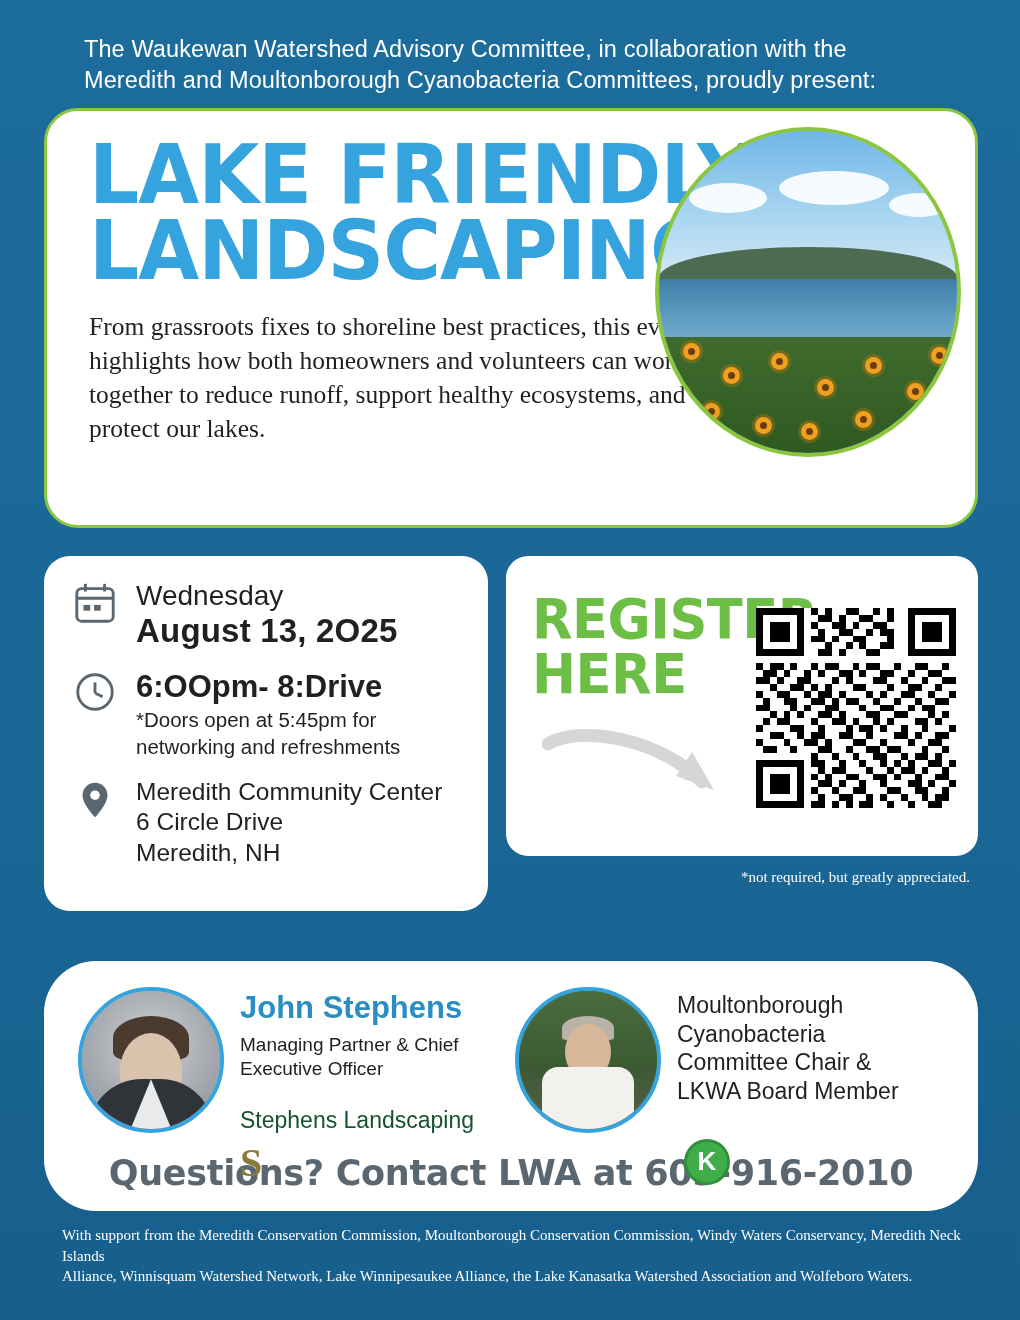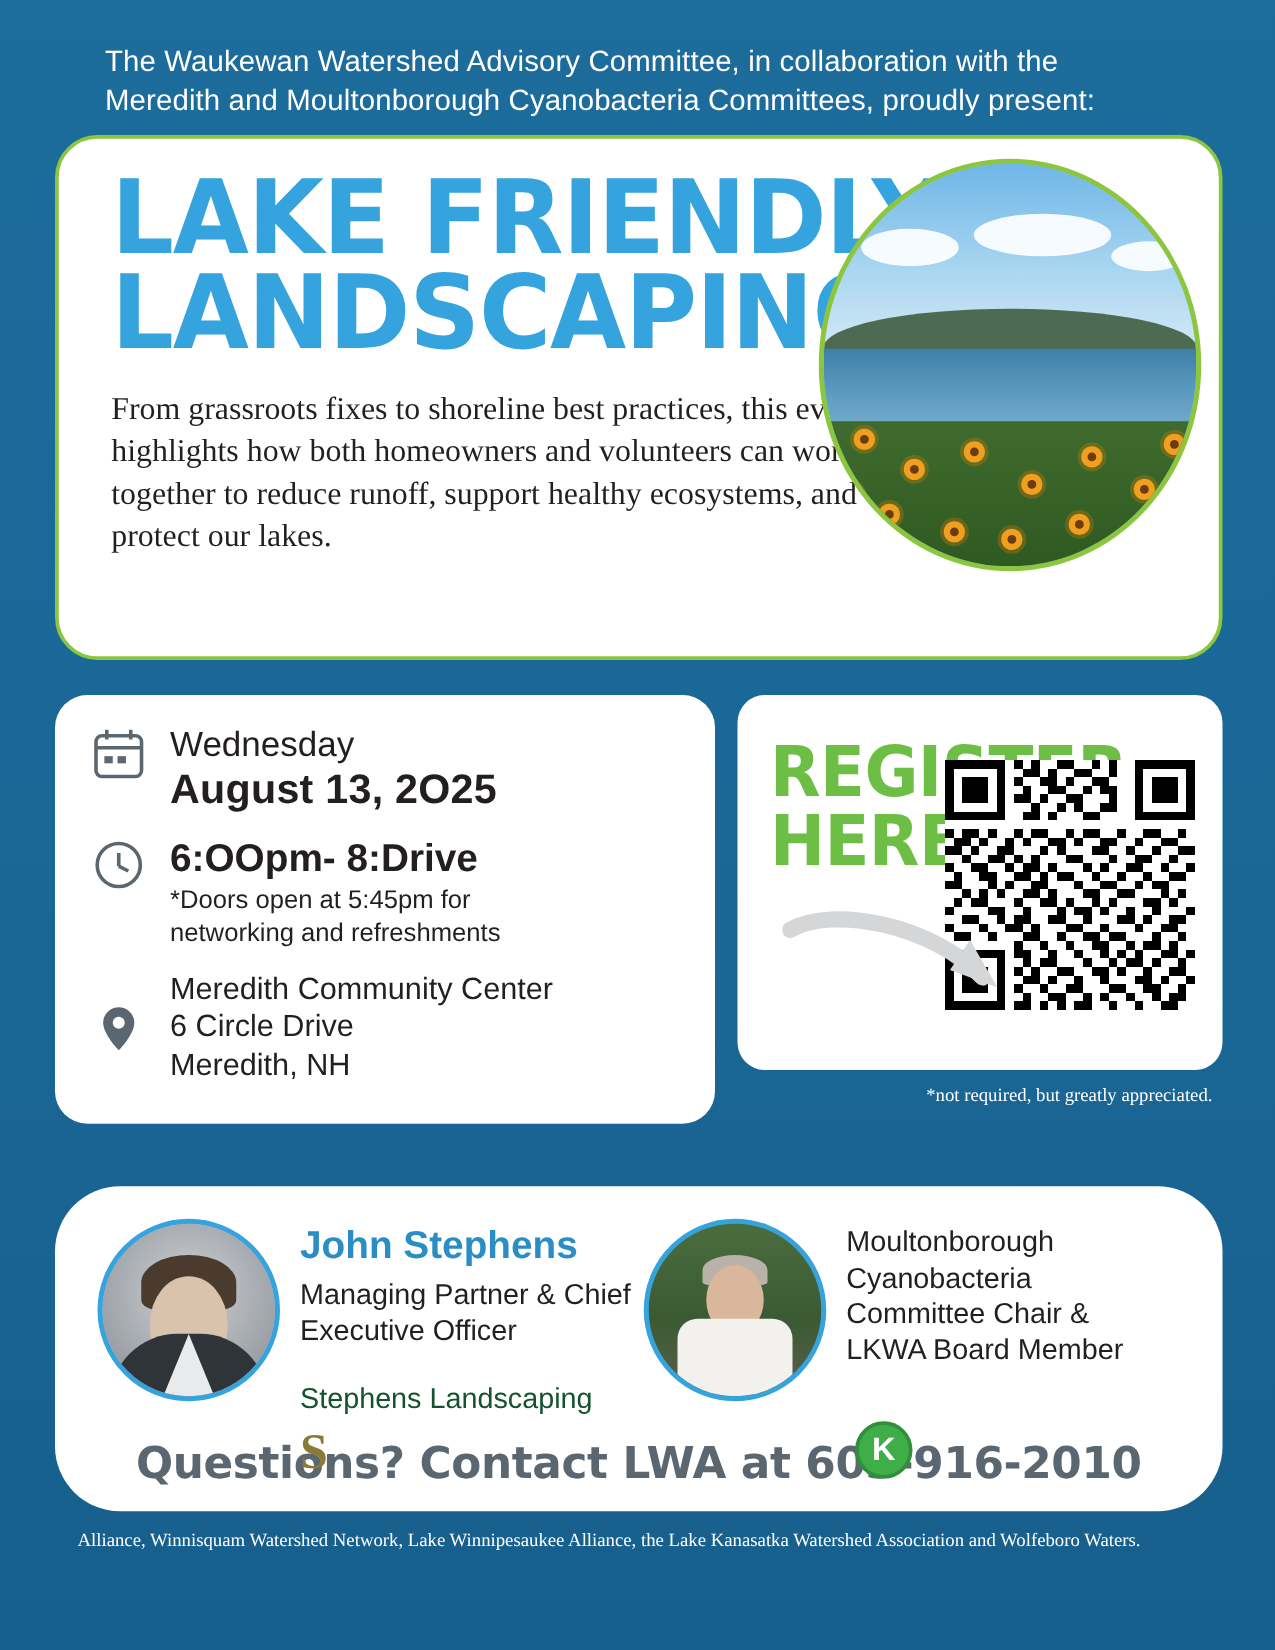--- a/index.html
+++ b/index.html
@@ -97,27 +97,27 @@
   }
 
   
   .mid {
     display: flex;
     gap: 18px;
     margin: 28px 20px 0 22px;
     align-items: flex-start;
   }
   .details {
-    width: 528px;
+    width: 444px;
     background:#fff;
     border-radius: 26px;
     padding: 24px 24px 26px 28px;
   }
   .drow { display:flex; gap:18px; align-items:flex-start; margin-bottom: 18px; }
-  .drow:last-child { margin-bottom: 4px; align-items: center; }
+  .drow:last-child { margin-bottom: 16px; }
   .icon { flex: 0 0 46px; height:46px; color:#5b6770; }
   .dtext { color:#231f20; }
   .d-day { font-size: 28px; line-height:1.12; }
   .d-date { font-size: 33px; font-weight:bold; letter-spacing:.2px; line-height:1.2; }
   .d-time { font-size: 31px; font-weight:bold; line-height:1.15; }
   .d-note { font-size: 20.5px; line-height:1.22; margin-top:2px; }
   .d-loc { font-size: 24.5px; line-height:1.26; }
 
   .register {
     flex: 1;
@@ -172,21 +172,21 @@
   .shirt { position:absolute; left:50%; bottom:-6px; transform:translateX(-50%); width:46px; height:56px; background:#e8eaec; clip-path: polygon(50% 0,100% 100%,0 100%); }
   .ph-bg2 { position:absolute; inset:0; background: linear-gradient(180deg,#4a6d3e 0%, #3b5a33 55%, #5b5f4b 100%); }
   .face2 { position:absolute; left:50%; top:24%; transform:translateX(-50%); width:46px; height:56px; border-radius:50%; background:#d8b79a; }
   .hair2 { position:absolute; left:50%; top:18%; transform:translateX(-50%); width:52px; height:24px; border-radius:50% 50% 10% 10%; background:#b9b2a8; }
   .tshirt { position:absolute; left:50%; bottom:0; transform:translateX(-50%); width:92px; height:62px; border-radius:16px 16px 0 0; background:#f2f1ee; }
 
   .sp-info { padding-top: 4px; }
   .sp-name {
     font-size: 31px; font-weight:bold; color:#2a8ec4; line-height:1.1; margin-bottom:8px;
   }
-  .sp-role { font-size: 23px; line-height:1.24; color:#231f20; }
+  .sp-role { font-size: 19px; line-height:1.24; color:#231f20; }
   .sp-org { font-size: 23px; line-height:1.24; color:#14532d; margin-top: 26px; }
   .sp2 .sp-role { font-size: 23px; }
   .questions {
     text-align:center;
     margin-top: 18px;
     font-family:"DejaVu Sans", sans-serif;
     font-weight:bold;
     font-size: 35px;
     color:#5b6770;
     letter-spacing:-.3px;
@@ -570,16 +570,17 @@
       </div>
     </div>
 
     <div class="logo-badge logo-s">S</div>
     <div class="logo-badge logo-k">K</div>
 
     <div class="questions">Questions? Contact LWA at 603-916-2010</div>
   </div>
 
   <div class="footer">
+    <div>With support from the Meredith Conservation Commission, Moultonborough Conservation Commission, Windy Waters Conservancy, Meredith Neck Islands</div>
     <div>Alliance, Winnisquam Watershed Network, Lake Winnipesaukee Alliance, the Lake Kanasatka Watershed Association and Wolfeboro Waters.</div>
   </div>
 
 </div>
 
 </body></html>

